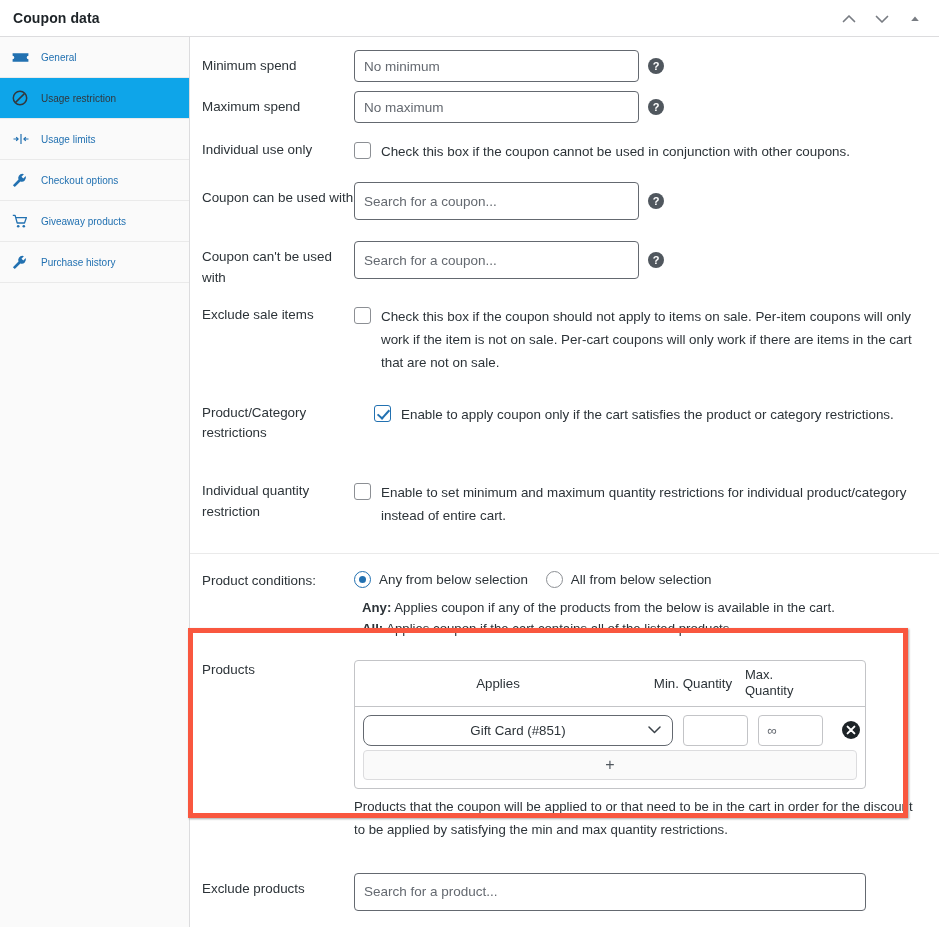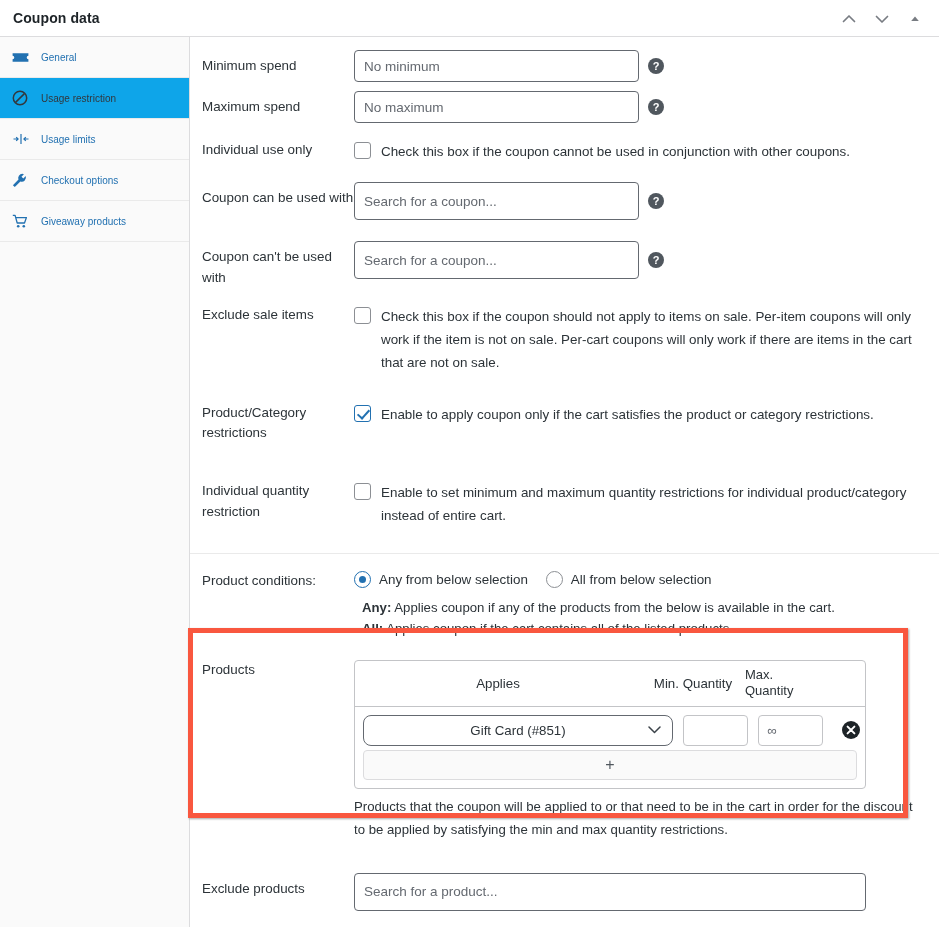--- a/index.html
+++ b/index.html
@@ -351,20 +351,28 @@
         <span class="side-ico">
           <svg width="17" height="15" viewBox="0 0 17 15">
               <path d="M0.8 1.4h2.3l2.1 7.6h7.3l1.9-5.4H4.3" fill="none" stroke="#2271b1" stroke-width="1.3" stroke-linejoin="round"></path>
               <circle cx="6.2" cy="12.3" r="1.3" fill="#2271b1"></circle>
               <circle cx="11.8" cy="12.3" r="1.3" fill="#2271b1"></circle>
             </svg>
         </span>
         <span class="side-label">Giveaway products</span>
       </div>
 
+      <div class="side-item">
+        <span class="side-ico">
+          <svg width="15" height="15" viewBox="0 0 15 15">
+              <path d="M10.4 0.8a4.2 4.2 0 0 0-3.9 5.8L0.9 12.2l1.9 1.9 5.6-5.6a4.2 4.2 0 0 0 5.3-5.4L11.3 5.5 9.5 3.7l2.4-2.4a4.2 4.2 0 0 0-1.5-0.5Z" fill="#2271b1"></path>
+            </svg>
+        </span>
+        <span class="side-label">Purchase history</span>
+      </div>
     </div>
 
     <div class="main">
 
       <div class="field-row">
         <div class="field-label">Minimum spend</div>
         <div class="field-ctl">
           <input class="txt-input" type="text" placeholder="No minimum" style="">
           <span class="help-ico">
             <svg width="16" height="16" viewBox="0 0 16 16">
@@ -427,21 +435,21 @@
       <div class="field-row" style="margin-top:16px;">
         <div class="field-label" style="padding-top:0;">Exclude sale items</div>
         <div class="field-ctl">
           <div class="cb-line">
             <span class="cb"></span>
             <span class="cb-text">Check this box if the coupon should not apply to items on sale. Per-item coupons will only work if the item is not on sale. Per-cart coupons will only work if there are items in the cart that are not on sale.</span>
           </div>
         </div>
       </div>
 
-      <div class="field-row" style="margin-top:29px;">
+      <div class="field-row" style="margin-top:29px;gap:20px;">
         <div class="field-label" style="padding-top:0;">Product/Category restrictions</div>
         <div class="field-ctl">
           <div class="cb-line">
             <span class="cb checked"></span>
             <span class="cb-text">Enable to apply coupon only if the cart satisfies the product or category restrictions.</span>
           </div>
         </div>
       </div>
 
       <div class="field-row" style="margin-top:37px;">

